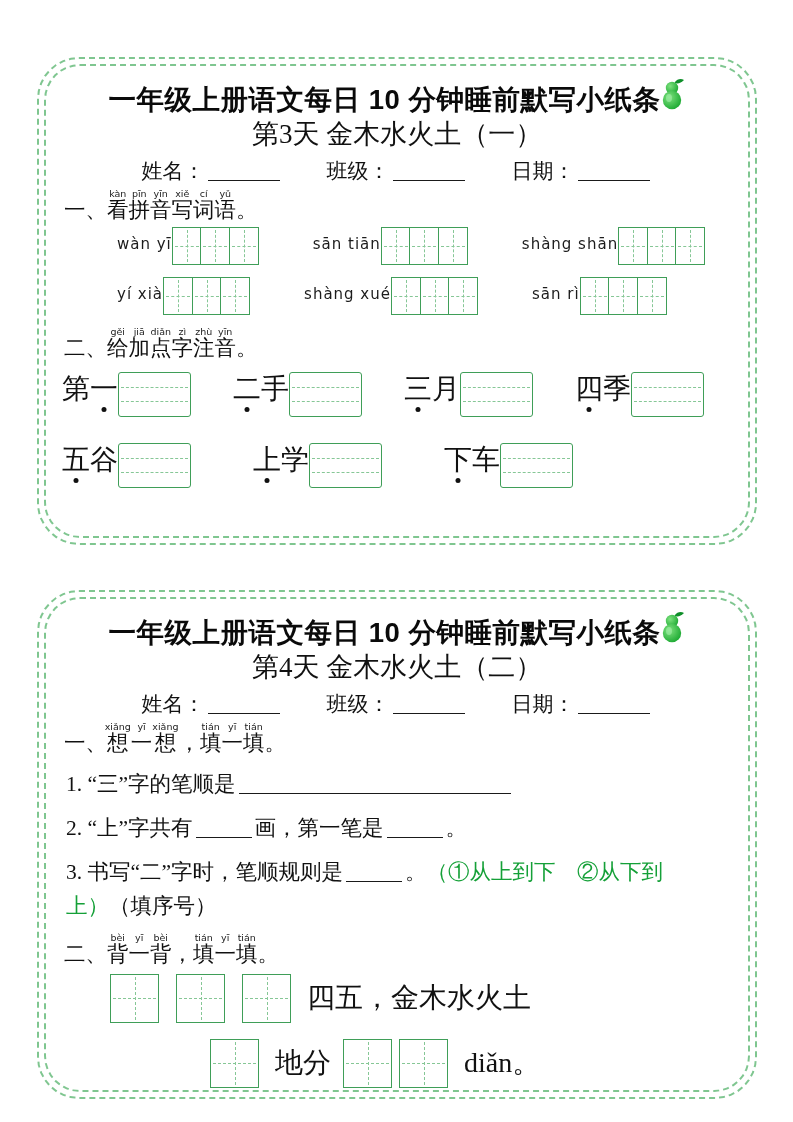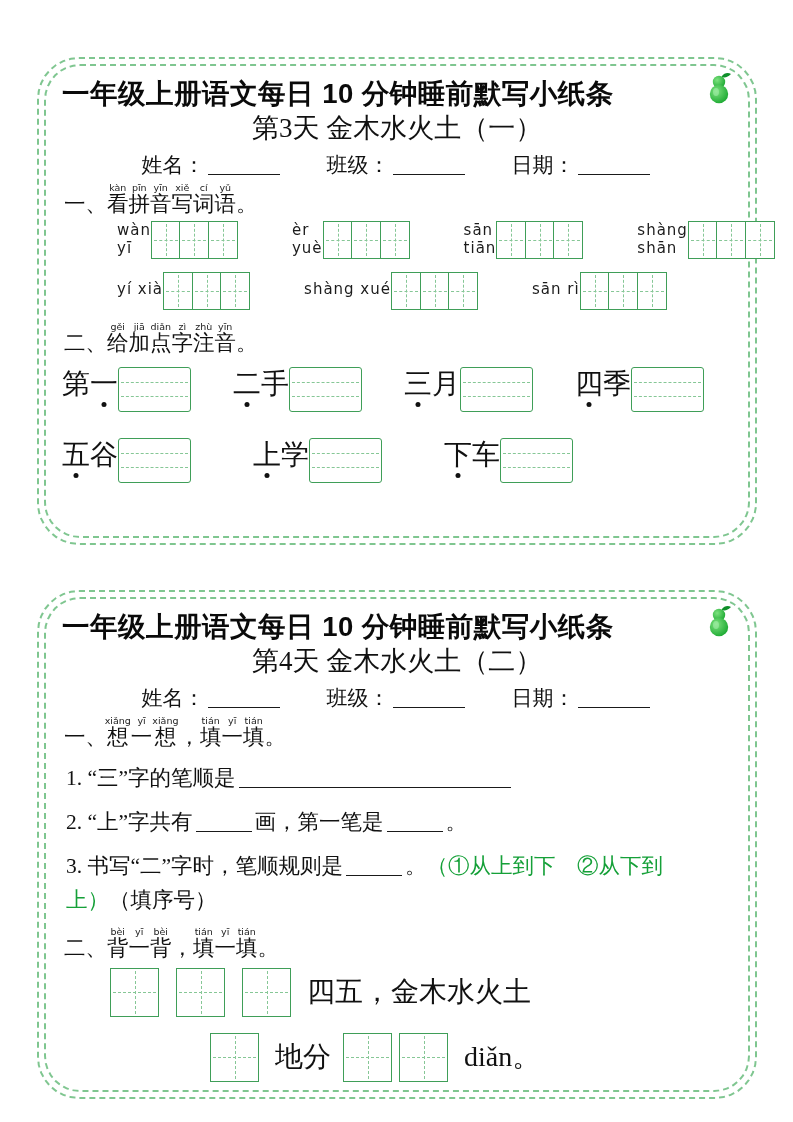--- a/index.html
+++ b/index.html
@@ -2,21 +2,21 @@
 <html><head>
 <meta charset="utf-8">
 <style>
   *{margin:0;padding:0;box-sizing:border-box;}
   body{background:#fff;font-family:"Liberation Serif",serif;color:#111;}
   .page{position:relative;width:793px;height:1122px;background:#fff;overflow:hidden;}
   .card{position:absolute;left:37px;width:720px;border:2px dashed #7fc690;border-radius:42px;padding:5px;background:#fff;}
   .card-inner{width:100%;height:100%;border:2px dashed #7fc690;border-radius:36px;padding:10px 16px 8px;}
   #card1{top:57px;height:488px;}
   #card2{top:590px;height:509px;}
-  .title-row{display:flex;justify-content:space-between;align-items:flex-start;margin-top:2px;}
+  .title-row{display:flex;justify-content:center;align-items:flex-start;margin-top:8px;}
   .title{font-family:"Liberation Sans",sans-serif;font-weight:700;font-size:27.5px;letter-spacing:.5px;color:#0a0a0a;line-height:1.15;}
   .gourd{margin-top:-6px;margin-left:1px;}
   .gourd svg{display:block;}
   .subtitle{font-size:27px;font-weight:400;text-align:center;margin-top:2px;line-height:1.2;}
   .info{display:flex;justify-content:center;gap:44px;font-size:21px;margin:7px 0 4px;}
   .blank{display:inline-block;border-bottom:1.5px solid #1a1a1a;height:.95em;vertical-align:-3px;margin:0 3px;}
   .b70{width:72px;}.b55{width:56px;}.b275{width:272px;}
   .seclabel{font-size:21.5px;margin:2px 0 0 2px;line-height:1.2;}
   .seclabel rt{font-size:9.5px;font-family:"DejaVu Sans",sans-serif;color:#222;letter-spacing:0;}
   .prow{display:flex;gap:54px;padding-left:55px;margin:3px 0 12px;}
@@ -92,37 +92,20 @@
                 <i class="lh"></i>
                 <i class="lv"></i>
               </div>
               <div class="tian">
                 <i class="lh"></i>
                 <i class="lv"></i>
               </div>
             </div>
           </div>
           <div class="pgroup">
-            <div class="py">èr  yuè</div>
-            <div class="boxstrip">
-              <div class="tian">
-                <i class="lh"></i>
-                <i class="lv"></i>
-              </div>
-              <div class="tian">
-                <i class="lh"></i>
-                <i class="lv"></i>
-              </div>
-              <div class="tian">
-                <i class="lh"></i>
-                <i class="lv"></i>
-              </div>
-            </div>
-          </div>
-          <div class="pgroup">
             <div class="py">sān  tiān</div>
             <div class="boxstrip">
               <div class="tian">
                 <i class="lh"></i>
                 <i class="lv"></i>
               </div>
               <div class="tian">
                 <i class="lh"></i>
                 <i class="lv"></i>
               </div>

